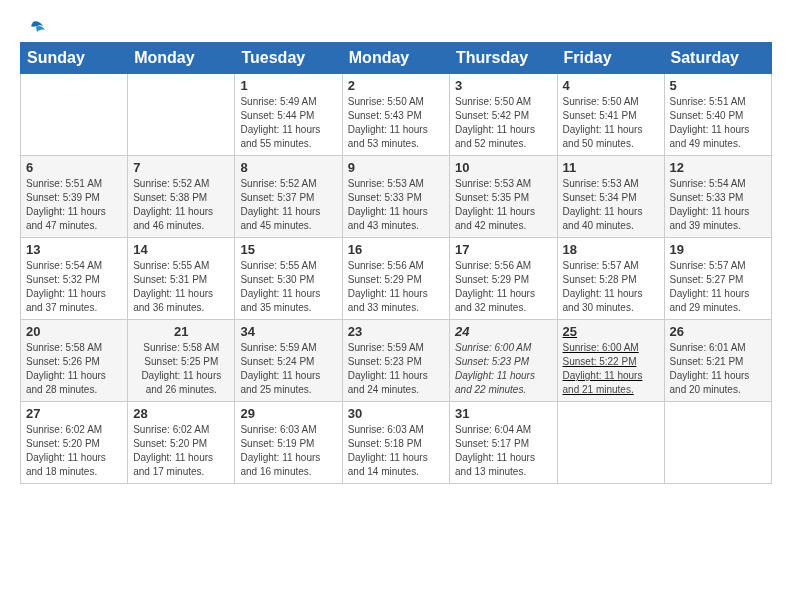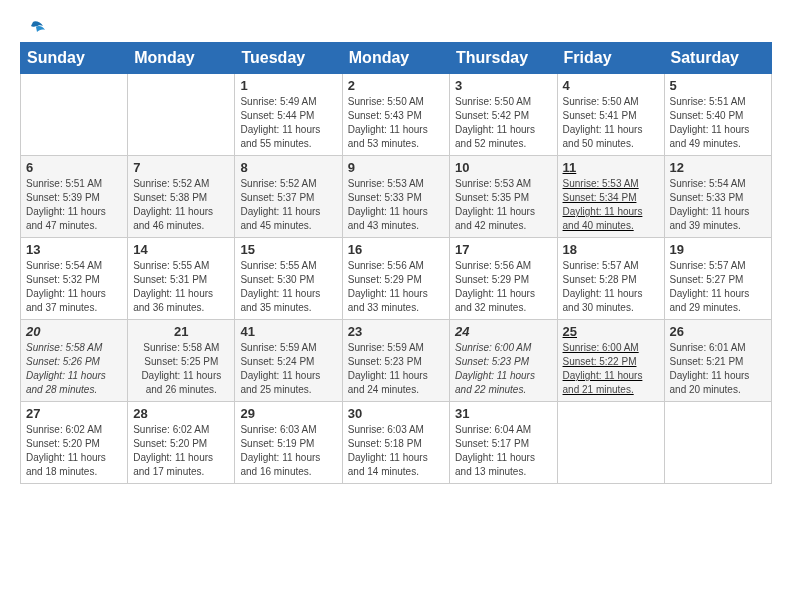--- a/index.html
+++ b/index.html
@@ -194,21 +194,21 @@
 Daylight: 11 hours
 and 43 minutes.</div>
         </td>
         <td style="background-color: rgb(245, 245, 245); margin-left: 32px;">
           <span class="day-number">10</span>
           <div class="day-info">Sunrise: 5:53 AM
 Sunset: 5:35 PM
 Daylight: 11 hours
 and 42 minutes.</div>
         </td>
-        <td style="background-color: rgb(245, 245, 245); text-decoration: underline;">
+        <td style="background-color: rgb(245, 245, 245);">
           <span class="day-number">11</span>
           <div class="day-info">Sunrise: 5:53 AM
 Sunset: 5:34 PM
 Daylight: 11 hours
 and 40 minutes.</div>
         </td>
         <td style="background-color: rgb(245, 245, 245);">
           <span class="day-number">12</span>
           <div class="day-info">Sunrise: 5:54 AM
 Sunset: 5:33 PM
@@ -261,36 +261,36 @@
         </td>
         <td>
           <span class="day-number">19</span>
           <div class="day-info">Sunrise: 5:57 AM
 Sunset: 5:27 PM
 Daylight: 11 hours
 and 29 minutes.</div>
         </td>
       </tr>
       <tr>
-        <td style="background-color: rgb(245, 245, 245); font-style: italic;">
+        <td style="background-color: rgb(245, 245, 245);">
           <span class="day-number">20</span>
           <div class="day-info">Sunrise: 5:58 AM
 Sunset: 5:26 PM
 Daylight: 11 hours
 and 28 minutes.</div>
         </td>
         <td style="background-color: rgb(245, 245, 245); text-align: center;">
           <span class="day-number">21</span>
           <div class="day-info">Sunrise: 5:58 AM
 Sunset: 5:25 PM
 Daylight: 11 hours
 and 26 minutes.</div>
         </td>
         <td style="background-color: rgb(245, 245, 245);">
-          <span class="day-number">41</span>
+          <span class="day-number">34</span>
           <div class="day-info">Sunrise: 5:59 AM
 Sunset: 5:24 PM
 Daylight: 11 hours
 and 25 minutes.</div>
         </td>
         <td style="background-color: rgb(245, 245, 245);">
           <span class="day-number">23</span>
           <div class="day-info">Sunrise: 5:59 AM
 Sunset: 5:23 PM
 Daylight: 11 hours

